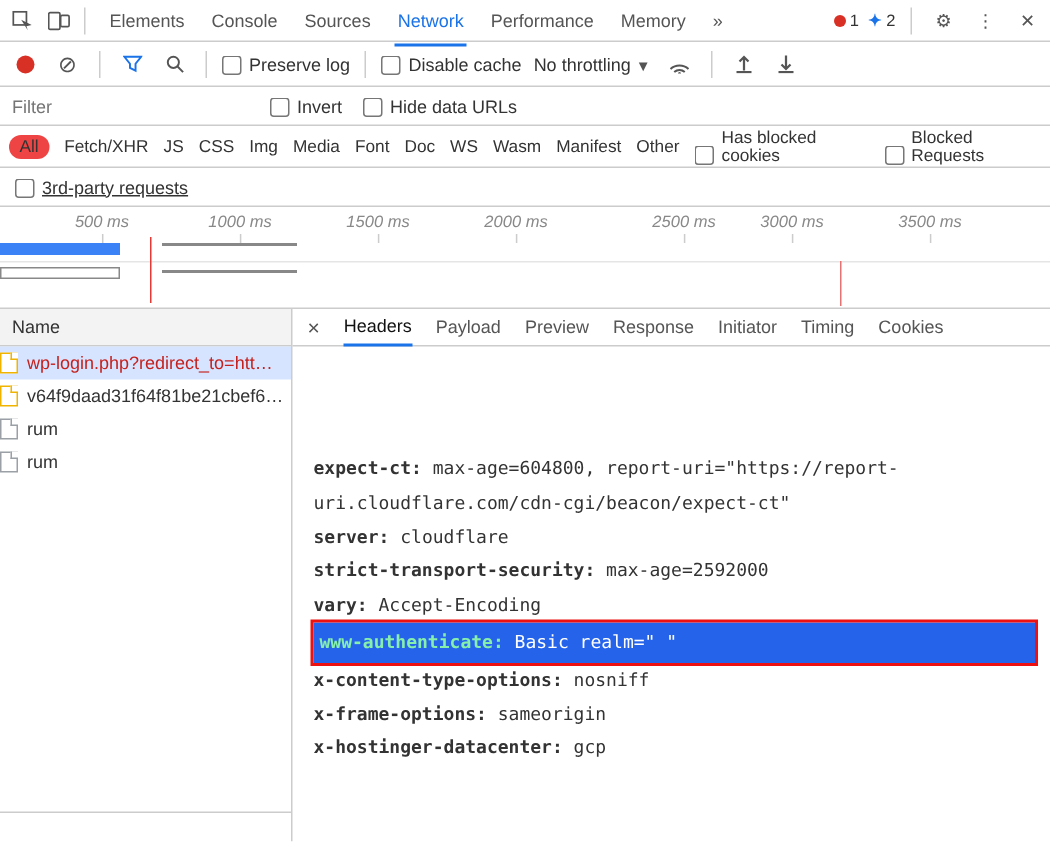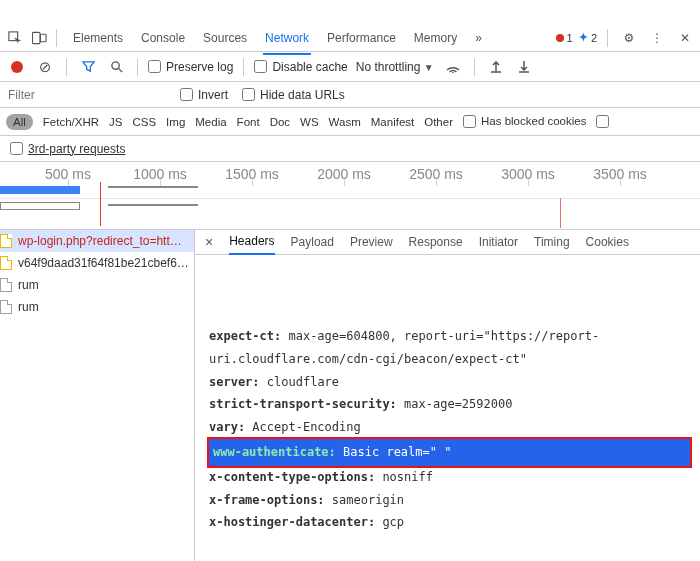--- a/index.html
+++ b/index.html
@@ -12,21 +12,20 @@
     width: 700px;
     height: 561px;
     overflow: hidden;
   }
   .row { display: flex; align-items: center; }
   .topbar {
     height: 28px;
     border-bottom: 1px solid #ccc;
     padding: 0 4px;
     gap: 2px;
-    margin-top: 24px;
   }
   .topbar .ibtn, .toolbar .ibtn {
     width: 22px; height: 22px;
     display: flex; align-items: center; justify-content: center;
     color: #555; border-radius: 2px;
   }
   .tabs { display: flex; gap: 14px; margin-left: 8px; flex: 1; }
   .tab { color: #555; padding: 5px 2px; position: relative; }
   .tab.active { color: #1a73e8; }
   .tab.active::after {
@@ -38,50 +37,50 @@
   .dot-red { width: 8px; height: 8px; border-radius: 50%; background: #d93025; }
   .icn-msg { color: #1a73e8; font-weight: bold; }
   .divider { width: 1px; height: 18px; background: #ccc; margin: 0 4px; }
 
   .toolbar {
     height: 30px; border-bottom: 1px solid #ccc; padding: 0 6px; gap: 6px;
   }
   .rec { width: 12px; height: 12px; border-radius: 50%; background: #d93025; }
   .no-icon { font-size: 15px; color: #555; }
   .funnel { color: #1a73e8; }
-  .cb { display: flex; align-items: flex-start; gap: 5px; color: #333; }
+  .cb { display: flex; align-items: flex-end; gap: 5px; color: #333; }
   .cb input { margin:0; }
   .sel { color:#333; padding: 2px 2px; }
   .caret { font-size: 10px; color: #555; }
 
   .filterbar {
     height: 26px; border-bottom: 1px solid #ccc; padding: 0 6px; gap: 14px;
   }
   .filter-input {
     border: none; outline: none; font: inherit; color: #999; width: 160px;
   }
 
   .typesbar {
     height: 28px; border-bottom: 1px solid #ccc; padding: 0 6px; gap: 10px;
     font-size: 11.5px; color: #333;
   }
   .pill {
-    background: #a3a3a3; border-radius: 8px; padding: 2px 7px; color:#333;
+    background: #ef4444; border-radius: 8px; padding: 2px 7px; color:#333;
   }
   .typesbar .t { white-space: nowrap; }
 
   .thirdparty {
     height: 26px; border-bottom: 1px solid #ccc; padding: 0 10px; gap: 8px; text-decoration: underline;
   }
 
   .timeline {
     height: 68px; border-bottom: 1px solid #ccc; position: relative;
     background: #fff;
   }
-  .tick { position: absolute; top: 4px; font-size: 14px; color: #888; transform: translateX(-50%); }
+  .tick { position: absolute; top: 4px; font-size: 11px; color: #888; transform: translateX(-50%); font-style: italic; }
   .tick::after { content:""; position:absolute; left:50%; top:14px; width:1px; height:6px; background:#ccc; }
   .bar-blue { position:absolute; top:24px; left:0; width:80px; height:8px; background:#3b82f6; }
   .bar-gray-outline { position:absolute; top:24px; left:0; width:80px; height:8px; border:1px solid #888; }
   .marker-red { position:absolute; top:20px; width:1px; height:44px; background:#e53935; }
   .mini-bar { position:absolute; height:1.5px; background:#888; top:24px; }
   .overview-divider { position:absolute; left:0; right:0; top:36px; border-top:1px solid #e5e5e5; }
 
   .main { display:flex; height: calc(561px - 28px - 30px - 26px - 28px - 26px - 68px); }
   .reqlist { width: 195px; border-right: 1px solid #ccc; display:flex; flex-direction:column; }
   .reqlist .hdr { padding: 5px 8px; border-bottom: 1px solid #ccc; color:#333; background:#f3f3f3;}
@@ -218,49 +217,51 @@
   <span class="t">WS</span>
   <span class="t">Wasm</span>
   <span class="t">Manifest</span>
   <span class="t">Other</span>
   <label class="cb">
       <input type="checkbox" style="">
       <span>Has blocked cookies</span>
     </label>
   <label class="cb">
       <input type="checkbox" style="">
+      <span>Blocked Requests</span>
     </label>
 </div>
 
 <div class="row thirdparty">
   <label class="cb">
       <input type="checkbox" style="">
       <span>3rd-party requests</span>
     </label>
 </div>
 
 <div class="timeline">
   <span class="tick" style="left:68px">500 ms</span>
   <span class="tick" style="left:160px">1000 ms</span>
   <span class="tick" style="left:252px">1500 ms</span>
   <span class="tick" style="left:344px">2000 ms</span>
-  <span class="tick" style="left:436px">2500 ms</span>
+  <span class="tick" style="left:456px">2500 ms</span>
   <span class="tick" style="left:528px">3000 ms</span>
   <span class="tick" style="left:620px">3500 ms</span>
   <div class="overview-divider"></div>
   <div class="bar-blue"></div>
   <div class="bar-gray-outline" style="top:40px"></div>
   <div class="marker-red" style="left:100px"></div>
   <div class="mini-bar" style="left:108px; width:90px;"></div>
   <div class="mini-bar" style="left:108px; width:90px; top:42px;"></div>
   <div class="marker-red" style="left:560px; height:30px; top:36px; background:#e57373;"></div>
 </div>
 
 <div class="main">
   <div class="reqlist">
+    <div class="hdr">Name</div>
     <div class="req sel redtxt">
       <span class="ficon doc" style="color:#f0b400"></span>
       <span>wp-login.php?redirect_to=htt…</span>
     </div>
     <div class="req">
       <span class="ficon doc" style="color:#f0b400"></span>
       <span>v64f9daad31f64f81be21cbef6…</span>
     </div>
     <div class="req">
       <span class="ficon gray" style="color:#9aa0a6"></span>

